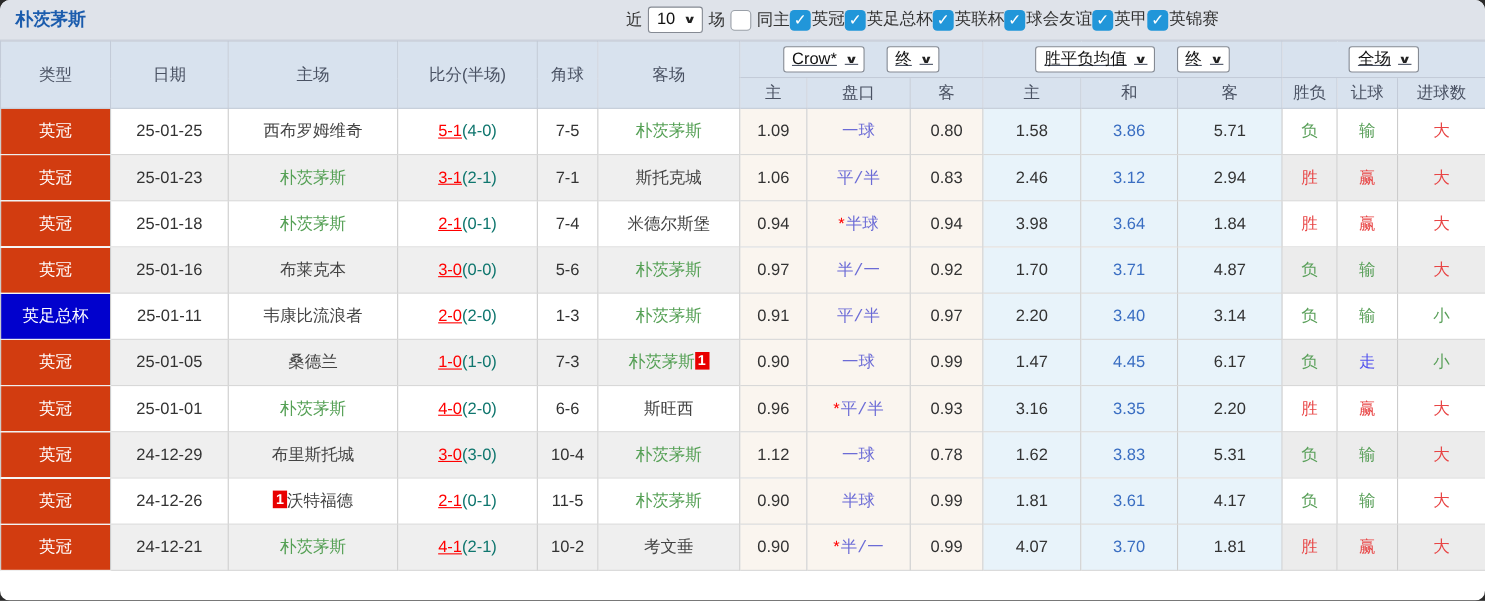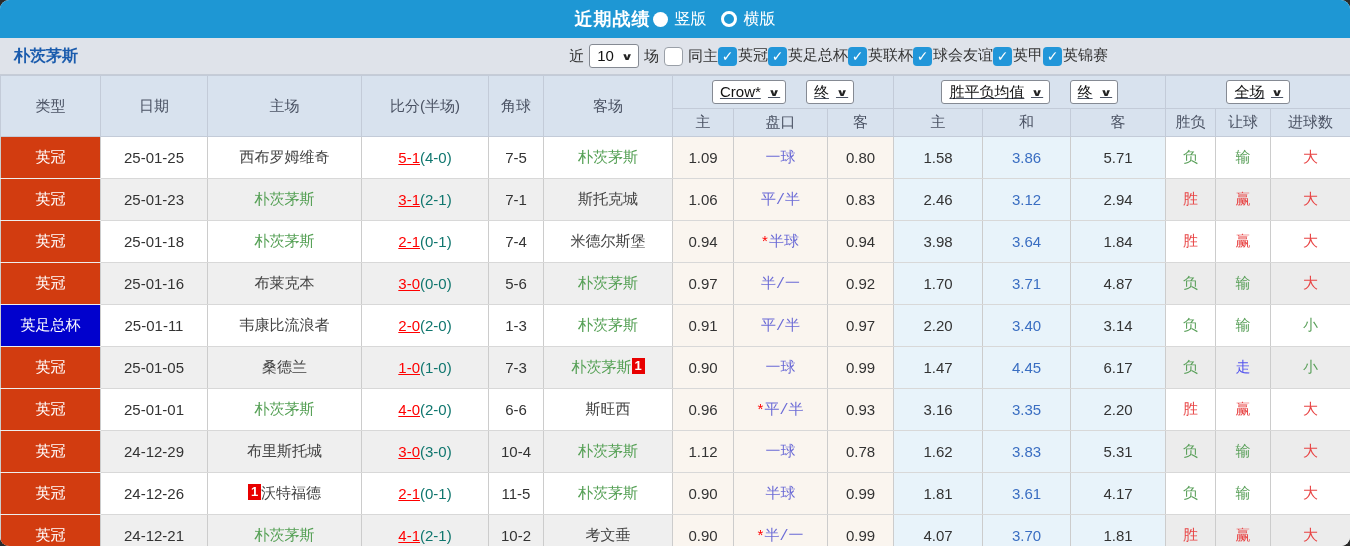--- a/index.html
+++ b/index.html
@@ -48,27 +48,20 @@
   .avg-draw{color:#3a6ec2;margin-left:12px;}
   .tone-red{color:#e84545;}
   .tone-green{color:#5aa05a;}
   .tone-blue{color:#5353ee;}
 </style>
 </head>
 <body>
 
 <div class="panel">
 
-  <div class="titlebar">
-    <span class="ttl">近期战绩</span>
-    <span class="radio-on"></span>
-    <span class="opt">竖版</span>
-    <span class="radio-off"></span>
-    <span class="opt">横版</span>
-  </div>
 
   <div class="filterbar">
     <span class="teamname">朴茨茅斯</span>
     <div class="filters">
       <span>近</span>
       <span class="sel gap">
         <span>10</span>
         <span class="chev">∨</span>
       </span>
       <span class="gap">场</span>

